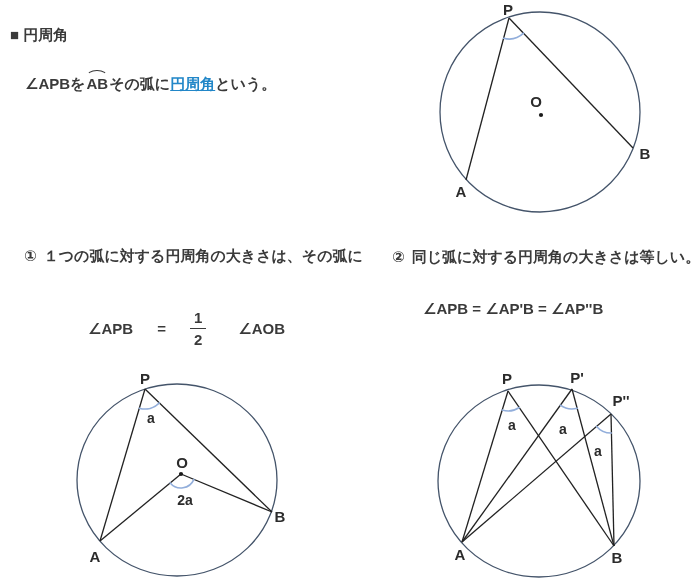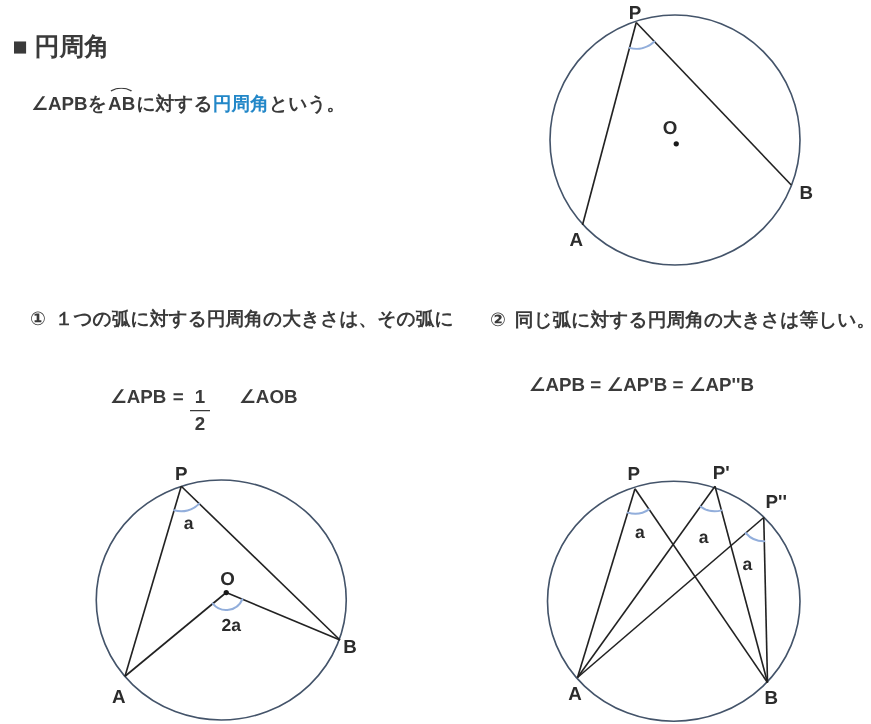--- a/index.html
+++ b/index.html
@@ -6,64 +6,64 @@
     --text:#3a3a3a; --accent:#2287c8; --circle:#44546a; --line:#222222; --arc:#92aedb;
   }
   html,body{margin:0;padding:0;background:#fff;}
   body{
     width:697px;height:579px;
     font-family:"Liberation Sans","DejaVu Sans",sans-serif;
     font-weight:700;color:var(--text);font-size:15px;
   }
   .page{position:relative;width:697px;height:579px;background:#fff;overflow:hidden;}
   .abs{position:absolute;white-space:nowrap;line-height:1.2;}
-  .heading{font-size:20px;}
-  .term{color:var(--accent);}
+  .heading{font-size:15px;}
+  .term{color:var(--accent);text-decoration:underline;}
   .arc-ab{position:relative;display:inline-block;padding:0 1px;}
   .arc-ab::before{
     content:"";position:absolute;left:1px;right:1px;top:-5px;height:6px;
     border-top:1.6px solid var(--text);
     border-left:1px solid transparent;border-right:1px solid transparent;
     border-radius:50% 50% 0 0 / 100% 100% 0 0;
   }
   .marker{margin-right:7px;}
-  .formula{display:flex;align-items:flex-start;gap:5px;}
+  .formula{display:flex;align-items:center;gap:24px;}
   .frac{display:inline-flex;flex-direction:column;align-items:center;line-height:1.15;}
   .frac .num{padding:0 4px 2px;border-bottom:1.6px solid var(--text);}
   .frac .den{padding-top:2px;}
   svg.diagram{position:absolute;overflow:visible;}
   .circle-outline{fill:none;stroke:var(--circle);stroke-width:1.3;}
   .chord{stroke:var(--line);stroke-width:1.3;}
   .angle-arc{fill:none;stroke:var(--arc);stroke-width:1.6;stroke-linecap:round;}
   .center-dot{fill:#1a1a1a;}
   .vertex-label{font:700 15px "Liberation Sans","DejaVu Sans",sans-serif;fill:#2b2b2b;}
   .angle-label{font:700 14px "Liberation Sans","DejaVu Sans",sans-serif;fill:#2b2b2b;}
 </style>
 </head>
 <body>
 
 <div class="page">
 
   <div class="abs heading" style="left:10px;top:26px">■ 円周角</div>
 
 
-  <div class="abs" style="left:25px;top:75px"><span>∠APBを</span><span class="arc-ab">AB</span><span>に対する</span><span class="term">円周角</span><span>という。</span></div>
+  <div class="abs" style="left:25px;top:75px"><span>∠APBを</span><span class="arc-ab">AB</span><span>その弧に</span><span class="term">円周角</span><span>という。</span></div>
 
 
   <div class="abs" style="left:24px;top:247px"><span class="marker">①</span><span>１つの弧に対する円周角の大きさは、その弧に</span></div>
 
 
   <div class="abs formula" style="left:88px;top:309px">
     <span>∠APB</span>
     <span>=</span>
     <span class="frac">
         <span class="num">1</span>
         <span class="den">2</span>
       </span>
-    <span style="margin-left:18px">∠AOB</span>
+    <span style="margin-left:8px">∠AOB</span>
   </div>
 
   <div class="abs" style="left:392px;top:248px"><span class="marker">②</span><span>同じ弧に対する円周角の大きさは等しい。</span></div>
 
   <div class="abs" style="left:423px;top:300px">∠APB = ∠AP'B = ∠AP''B</div>
 
   <svg class="diagram" viewBox="0 0 240 222" style="left: 428px; top: 0px; width: 240px; height: 222px;">
       <ellipse cx="112" cy="112" rx="100" ry="100" class="circle-outline"></ellipse>
       <line x1="81" y1="18" x2="38" y2="180" class="chord"></line>
       <line x1="81" y1="18" x2="205" y2="148" class="chord"></line>

